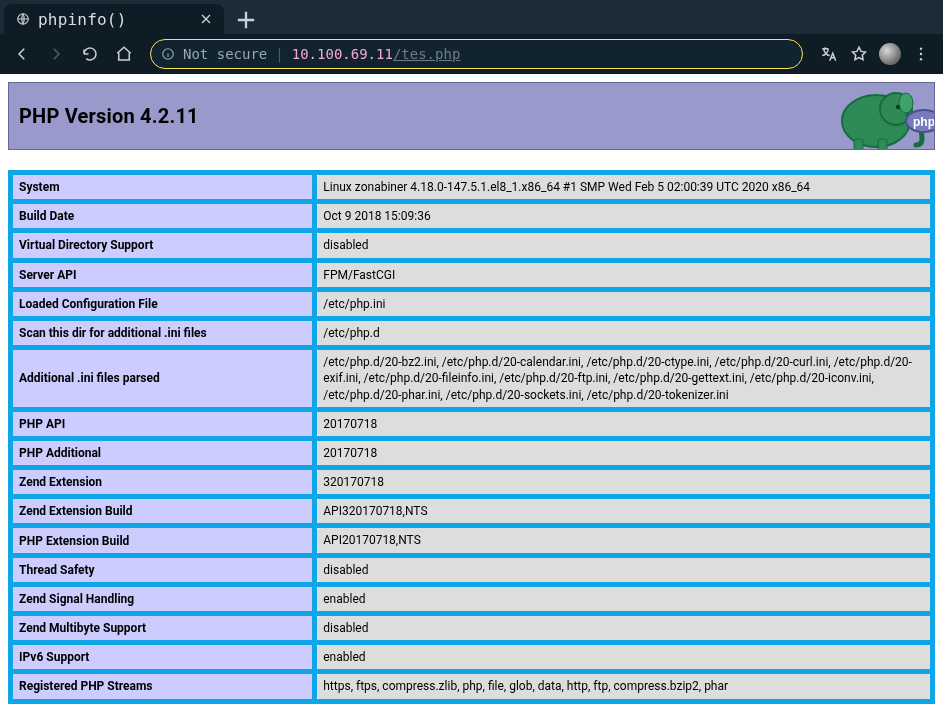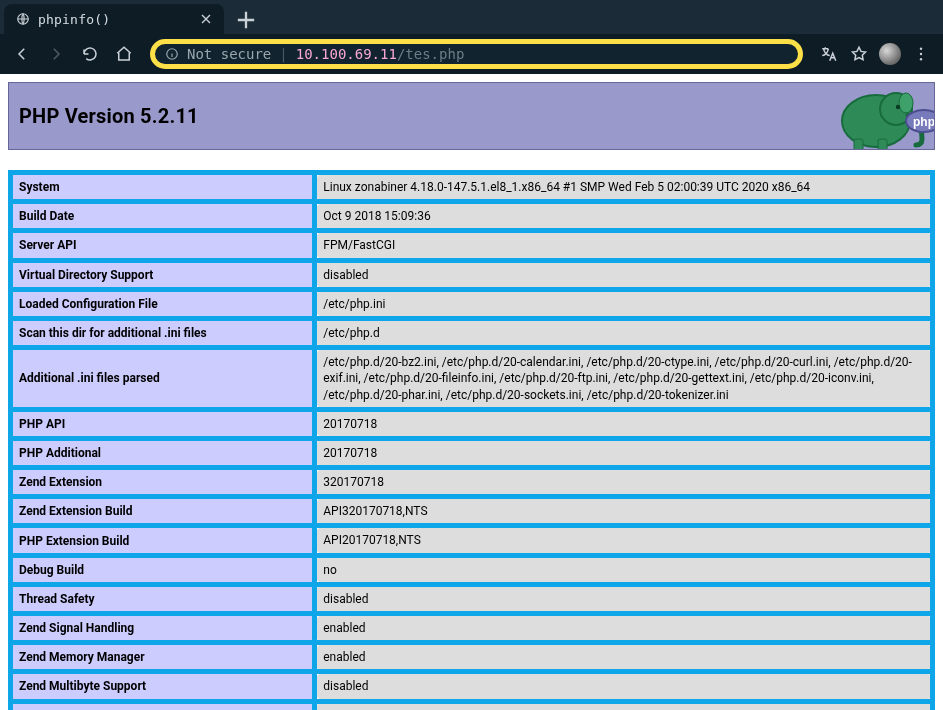--- a/index.html
+++ b/index.html
@@ -34,21 +34,21 @@
     border-top-left-radius: 8px;
     border-top-right-radius: 8px;
     min-width: 220px;
     font-size: 12.5px;
   }
   .tab .favicon {
     width: 14px; height: 14px;
     display: inline-flex; align-items: center; justify-content: center;
   }
   .tab .favicon svg { width: 14px; height: 14px; }
-  .tab-title { flex: 1; font-family: "Menlo","Consolas",monospace; font-size: 13px; letter-spacing: .2px; }
+  .tab-title { flex: 1; font-family: "Menlo","Consolas",monospace; font-size: 16px; letter-spacing: .2px; }
   .tab-close {
     width: 16px; height: 16px; display:inline-flex; align-items:center; justify-content:center;
     color:#c9d1d6; border-radius:50%;
   }
   .newtab {
     width: 28px; height: 28px; margin-left: 8px;
     display:inline-flex; align-items:center; justify-content:center;
     color:#c9d1d6; border-radius:50%;
   }
   .toolbar {
@@ -61,36 +61,36 @@
     width: 28px; height: 28px;
     display:inline-flex; align-items:center; justify-content:center;
     color:#c9d1d6; border-radius: 50%;
   }
   .icon-btn.disabled { opacity: .35; }
   .icon-btn svg { width:18px; height:18px; }
   .omnibox {
     flex:1;
     height: 30px;
     background: #11232f;
-    border: 5px solid #fde047;
+    border: 1px solid #fde047;
     border-radius: 16px;
     display:flex; align-items:center;
     padding: 0 10px;
     margin: 0 6px;
     color:#bcc6cc;
     font-size: 14px;
     font-family: "Menlo","Consolas",monospace;
     gap: 8px;
   }
   .omnibox .lock { display:inline-flex; align-items:center; }
   .omnibox .lock svg { width:14px; height:14px; }
   .omnibox .sep { color:#4a5a64; }
   .omnibox .secure-label { color:#9aa7ae; white-space:nowrap; }
   .omnibox .host { color:#f9a8d4; }
-  .omnibox .path { color:#6d7c85; }
+  .omnibox .path { color:#6d7c85;text-decoration:underline; }
   .right-icons { display:flex; align-items:center; gap:2px; }
   .avatar {
     width:22px; height:22px; border-radius:50%;
     background: radial-gradient(circle at 35% 35%, #d7d7d7, #6a6a6a 70%);
     margin: 0 4px;
   }
 
   
   .viewport {
     background:#fff;
@@ -230,21 +230,21 @@
             <circle cx="12" cy="19" r="1.6"></circle>
           </svg>
       </span>
     </div>
   </div>
 </div>
 
 <div class="viewport">
 
   <div class="php-header">
-    <h1>PHP Version 5.2.11</h1>
+    <h1>PHP Version 4.2.11</h1>
     <div class="php-logo">
       <svg width="120" height="74" viewBox="0 0 120 74">
 
         <ellipse cx="58" cy="40" rx="34" ry="26" fill="#2e8b57"></ellipse>
         <ellipse cx="58" cy="40" rx="34" ry="26" fill="none" stroke="#176b3c" stroke-width="2"></ellipse>
         <circle cx="78" cy="28" r="16" fill="#2e8b57" stroke="#176b3c" stroke-width="2"></circle>
         <ellipse cx="88" cy="22" rx="7" ry="10" fill="#3da169" stroke="#176b3c"></ellipse>
         <path d="M90 34 q14 6 14 24 q0 6 -6 6" fill="none" stroke="#176b3c" stroke-width="5" stroke-linecap="round"></path>
         <circle cx="80" cy="26" r="2.2" fill="#0a3d22"></circle>
         <rect x="36" y="58" width="9" height="12" rx="2" fill="#2e8b57" stroke="#176b3c"></rect>
@@ -263,28 +263,28 @@
     <tbody id="info-rows">
         <tr>
           <td class="k">System</td>
           <td class="v">Linux zonabiner 4.18.0-147.5.1.el8_1.x86_64 #1 SMP Wed Feb 5 02:00:39 UTC 2020 x86_64</td>
         </tr>
         <tr>
           <td class="k">Build Date</td>
           <td class="v">Oct 9 2018 15:09:36</td>
         </tr>
         <tr>
+          <td class="k">Virtual Directory Support</td>
+          <td class="v">disabled</td>
+        </tr>
+        <tr>
           <td class="k">Server API</td>
           <td class="v">FPM/FastCGI</td>
         </tr>
         <tr>
-          <td class="k">Virtual Directory Support</td>
-          <td class="v">disabled</td>
-        </tr>
-        <tr>
           <td class="k">Loaded Configuration File</td>
           <td class="v">/etc/php.ini</td>
         </tr>
         <tr>
           <td class="k">Scan this dir for additional .ini files</td>
           <td class="v">/etc/php.d</td>
         </tr>
         <tr>
           <td class="k">Additional .ini files parsed</td>
           <td class="v">/etc/php.d/20-bz2.ini, /etc/php.d/20-calendar.ini, /etc/php.d/20-ctype.ini, /etc/php.d/20-curl.ini, /etc/php.d/20-exif.ini, /etc/php.d/20-fileinfo.ini, /etc/php.d/20-ftp.ini, /etc/php.d/20-gettext.ini, /etc/php.d/20-iconv.ini, /etc/php.d/20-phar.ini, /etc/php.d/20-sockets.ini, /etc/php.d/20-tokenizer.ini</td>
@@ -303,36 +303,28 @@
         </tr>
         <tr>
           <td class="k">Zend Extension Build</td>
           <td class="v">API320170718,NTS</td>
         </tr>
         <tr>
           <td class="k">PHP Extension Build</td>
           <td class="v">API20170718,NTS</td>
         </tr>
         <tr>
-          <td class="k">Debug Build</td>
-          <td class="v">no</td>
-        </tr>
-        <tr>
           <td class="k">Thread Safety</td>
           <td class="v">disabled</td>
         </tr>
         <tr>
           <td class="k">Zend Signal Handling</td>
           <td class="v">enabled</td>
         </tr>
         <tr>
-          <td class="k">Zend Memory Manager</td>
-          <td class="v">enabled</td>
-        </tr>
-        <tr>
           <td class="k">Zend Multibyte Support</td>
           <td class="v">disabled</td>
         </tr>
         <tr>
           <td class="k">IPv6 Support</td>
           <td class="v">enabled</td>
         </tr>
         <tr>
           <td class="k">Registered PHP Streams</td>
           <td class="v">https, ftps, compress.zlib, php, file, glob, data, http, ftp, compress.bzip2, phar</td>

